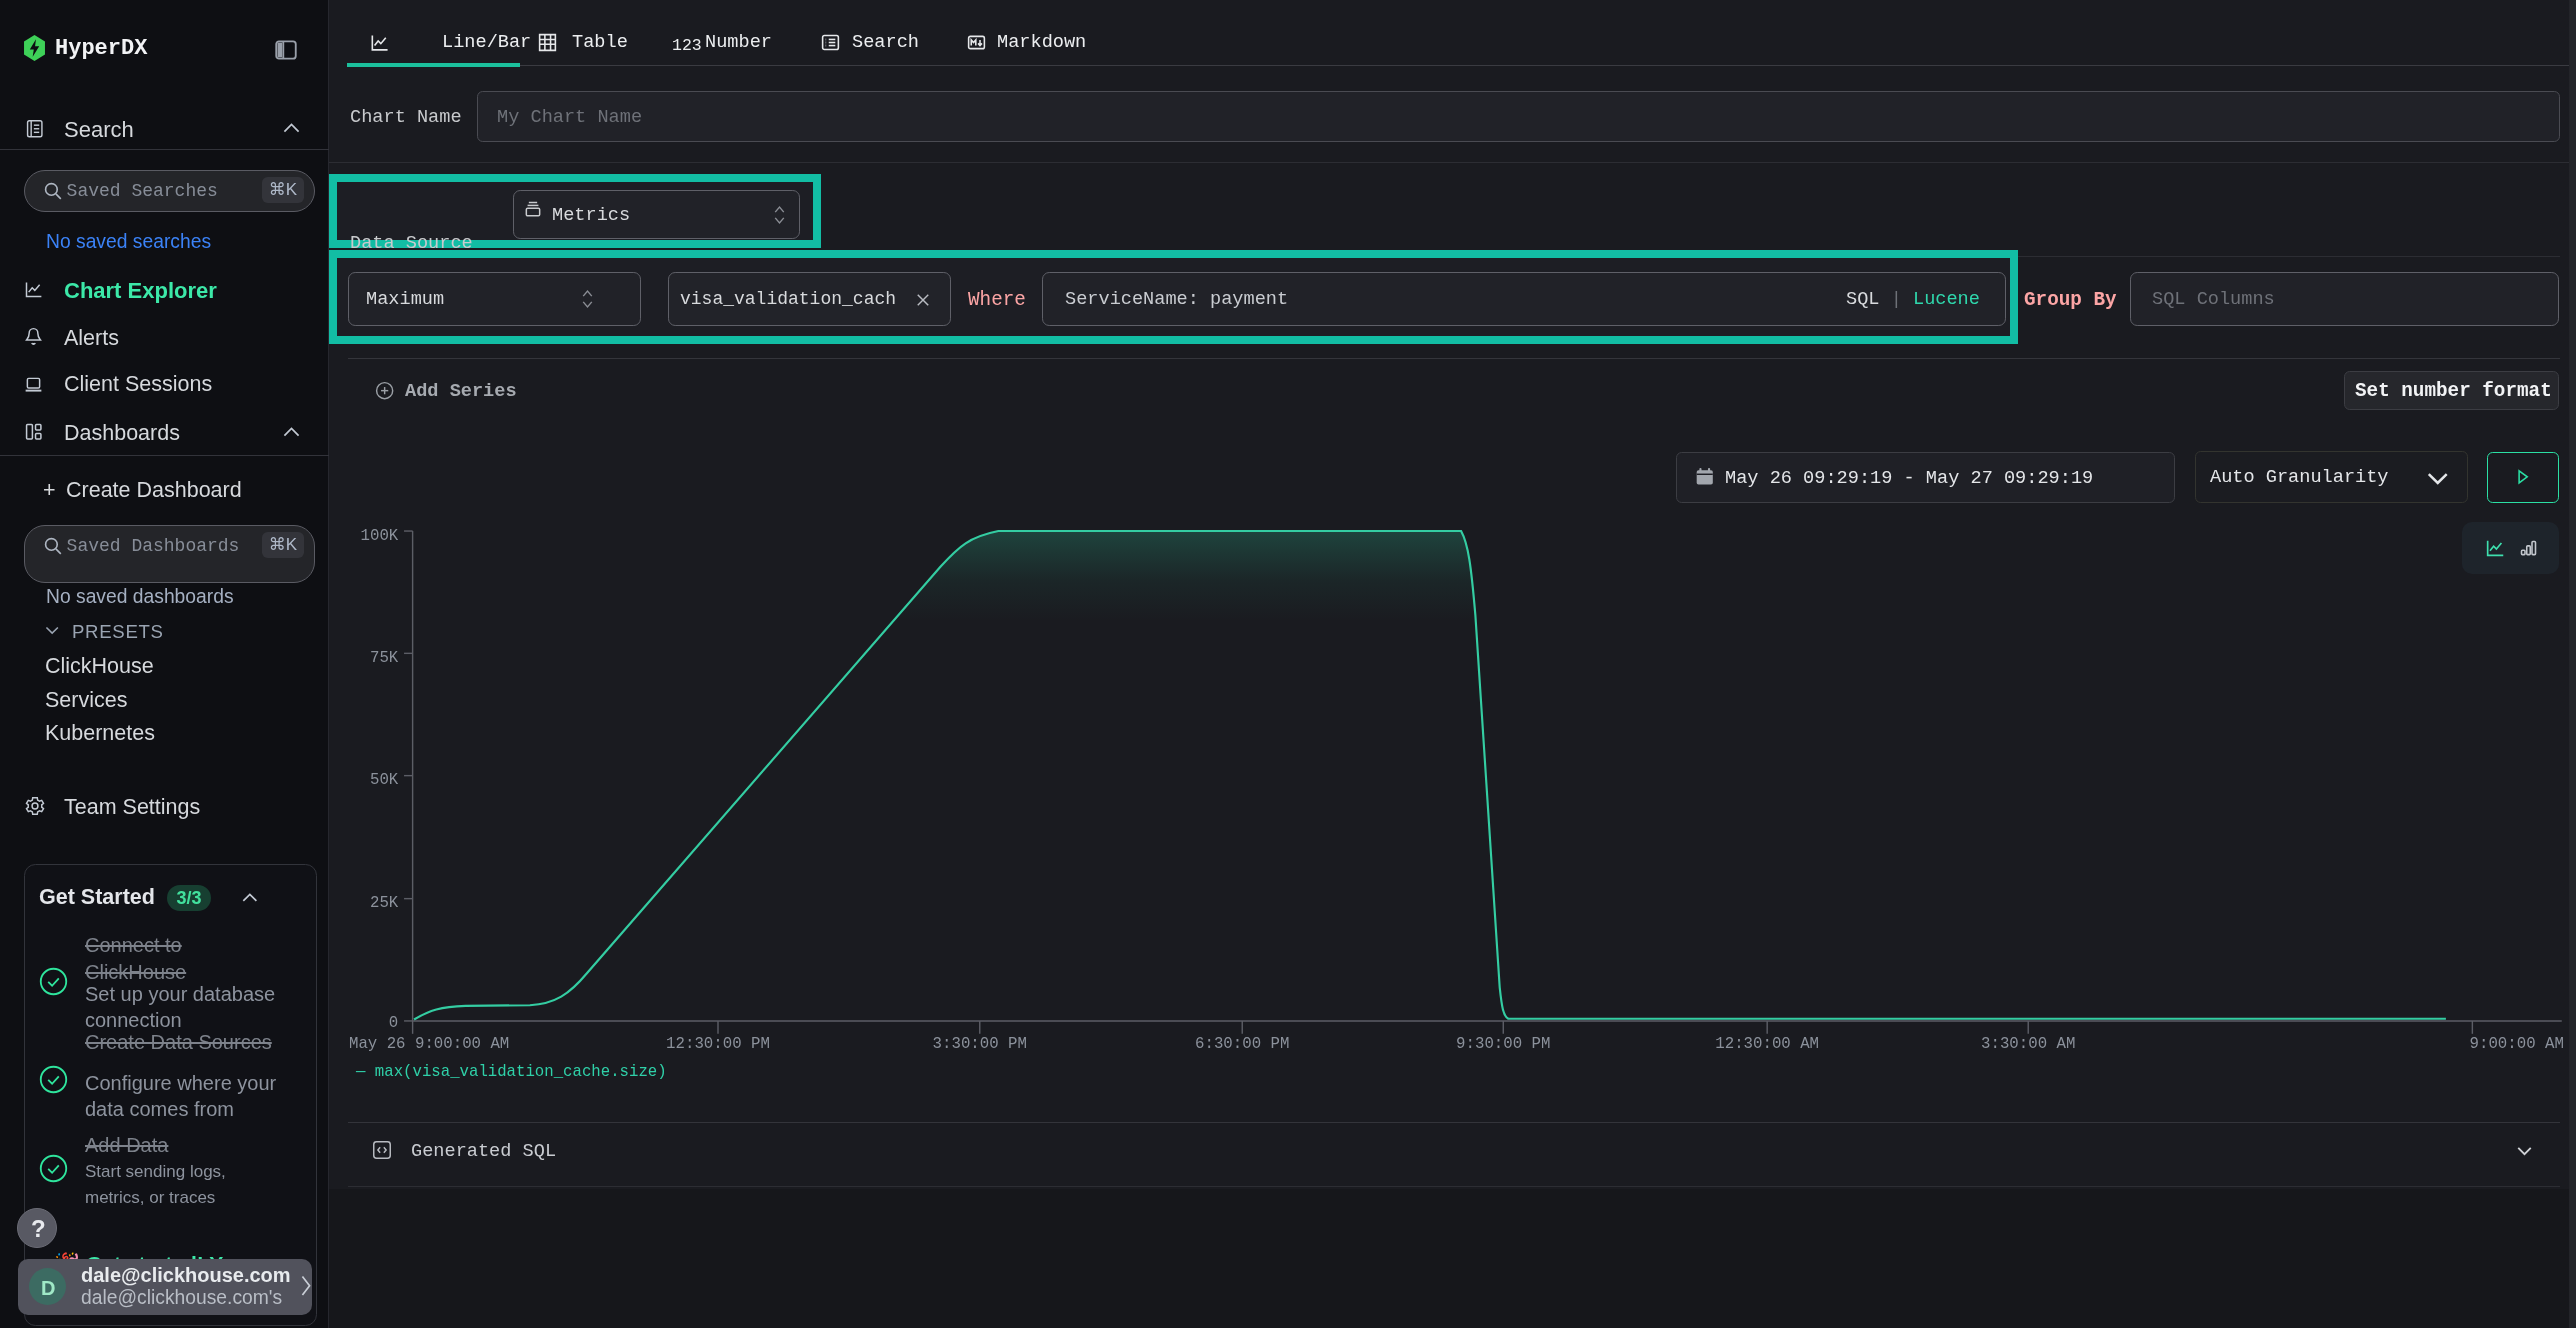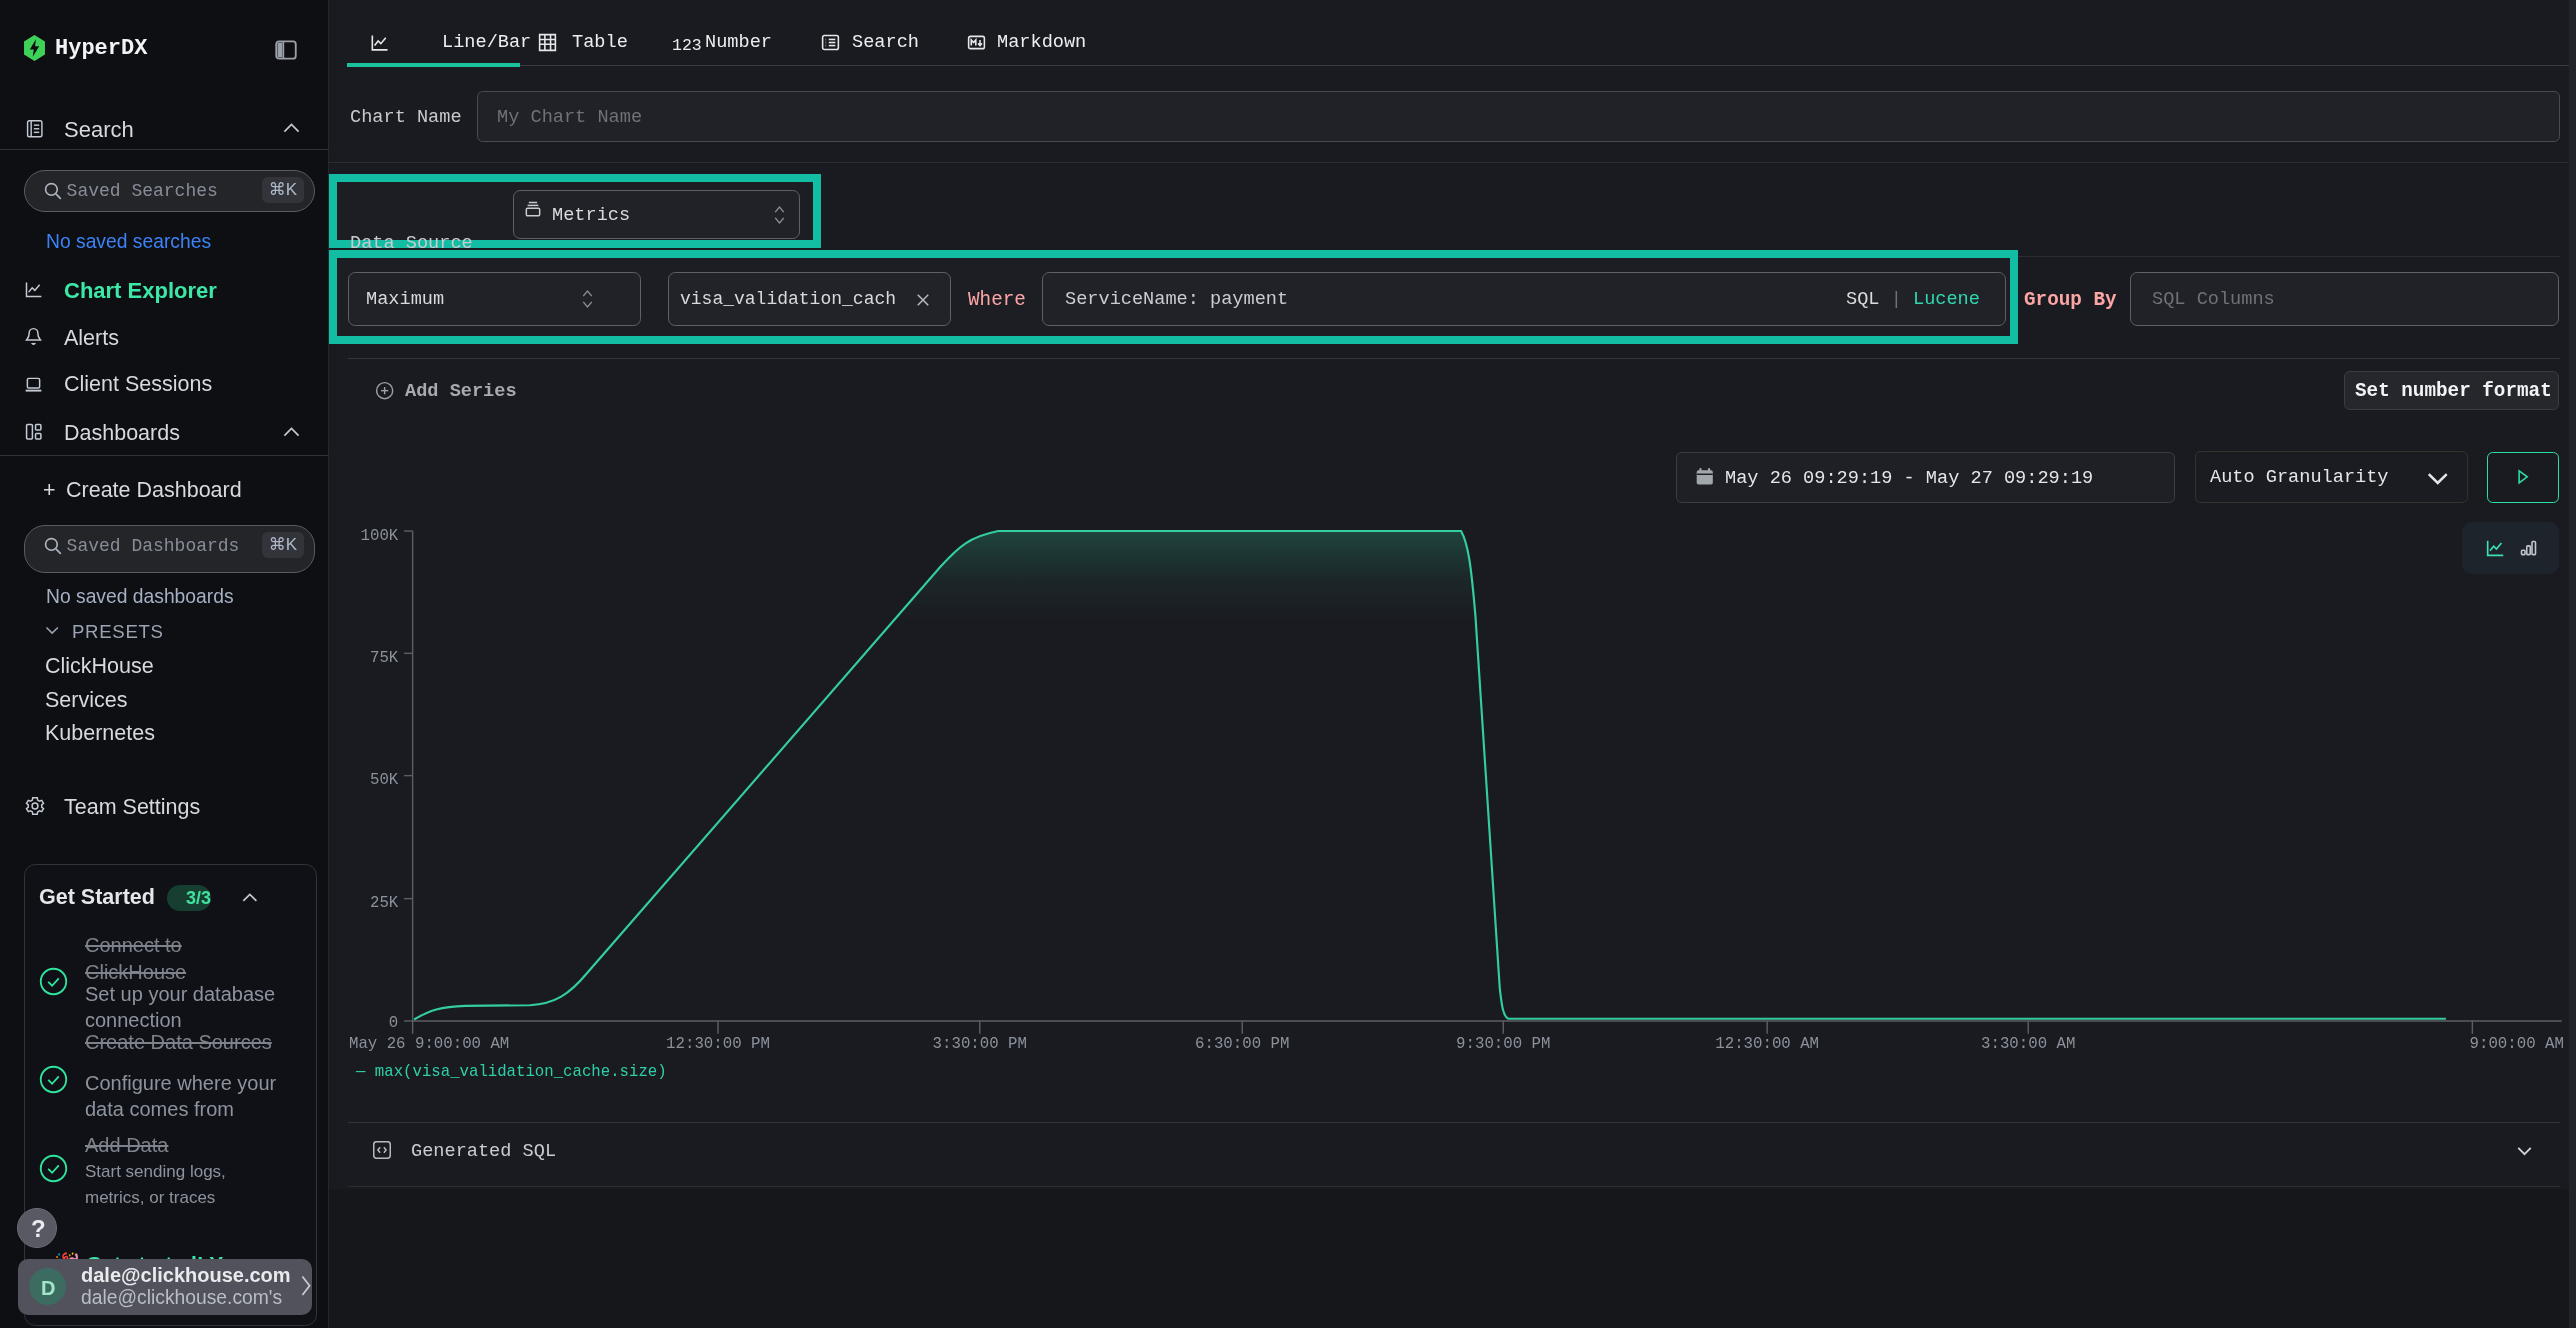--- a/index.html
+++ b/index.html
@@ -85,21 +85,21 @@
     </svg>
   <div class="abs navtext" style="left:64px;top:421px;">Dashboards</div>
   <svg class="abs" style="left:283px;top:427px;" width="17" height="10" viewBox="0 0 24 14" fill="none" stroke="#c3cad4" stroke-width="2.4">
       <polyline points="2,12 12,2 22,12"></polyline>
     </svg>
   <div class="divider" style="left:0;top:455px;width:329px;"></div>
 
   <div class="abs sans" style="left:43px;top:478px;font-size:21.5px;color:#d6d9dd;">+</div>
   <div class="abs navtext" style="left:66px;top:478px;">Create Dashboard</div>
 
-  <div class="abs" style="left:23.6px;top:525px;width:291px;height:48px;background:#242529;border:1.4px solid #5a5b63;border-radius:21px;">
+  <div class="abs" style="left:23.6px;top:525px;width:291px;height:58px;background:#242529;border:1.4px solid #5a5b63;border-radius:21px;">
     <svg class="abs" style="left:17px;top:9.3px;" width="21.5" height="21.5" viewBox="0 0 24 24" fill="none" stroke="#aeb6c2" stroke-width="1.8">
         <circle cx="10.5" cy="10.5" r="6.5"></circle>
         <line x1="15.5" y1="15.5" x2="21" y2="21"></line>
       </svg>
     <div class="abs mono" style="left:42px;top:10px;font-size:18px;color:#878d98;">Saved Dashboards</div>
     <div class="abs sans" style="right:10px;top:6.4px;background:#33343a;border-radius:5.7px;padding:2.1px 6.4px;font-size:17px;color:#aeb8c8;">⌘K</div>
   </div>
   <div class="abs navtext dim" style="left:46px;top:586px;font-size:19.3px;color:#a5b0c2;">No saved dashboards</div>
 
   <svg class="abs" style="left:45px;top:626px;" width="14.3" height="8.6" viewBox="0 0 20 12" fill="none" stroke="#9aa4b2" stroke-width="2.2">
@@ -111,21 +111,21 @@
   <div class="abs navtext" style="left:45px;top:721px;font-size:21.5px;">Kubernetes</div>
 
   <svg class="abs" style="left:23.6px;top:795px;" width="22" height="22" viewBox="0 0 24 24" fill="none" stroke="#c3cad4" stroke-width="1.6">
       <circle cx="12" cy="12" r="3.2"></circle>
       <path d="M19.4 12a7.4 7.4 0 0 0-.1-1.2l2-1.6-2-3.4-2.4 1a7.4 7.4 0 0 0-2-1.2L14.5 3h-5l-.4 2.6a7.4 7.4 0 0 0-2 1.2l-2.4-1-2 3.4 2 1.6a7.4 7.4 0 0 0 0 2.4l-2 1.6 2 3.4 2.4-1a7.4 7.4 0 0 0 2 1.2l.4 2.6h5l.4-2.6a7.4 7.4 0 0 0 2-1.2l2.4 1 2-3.4-2-1.6c.1-.4.1-.8.1-1.2z"></path>
     </svg>
   <div class="abs navtext" style="left:64px;top:795px;">Team Settings</div>
 
   <div class="abs" style="left:24px;top:864px;width:293px;height:462px;border:1.4px solid #32343b;border-radius:11.4px;background:#101116;"></div>
   <div class="abs sans" style="left:39px;top:885px;font-size:21.5px;font-weight:bold;color:#e4e6ea;">Get Started</div>
-  <div class="abs sans" style="left:167px;top:885px;width:44px;height:26px;background:#173f31;color:#42e09d;border-radius:13px;font-size:18px;font-weight:bold;text-align:right;line-height:26px;">3/3</div>
+  <div class="abs sans" style="left:167px;top:885px;width:44px;height:26px;background:#173f31;color:#42e09d;border-radius:13px;font-size:18px;font-weight:bold;text-align:center;line-height:26px;">3/3</div>
   <svg class="abs" style="left:242px;top:893px;" width="15.7" height="9.3" viewBox="0 0 24 14" fill="none" stroke="#c3cad4" stroke-width="2.6">
       <polyline points="2,12 12,2 22,12"></polyline>
     </svg>
 
   <svg class="abs" style="left:39px;top:967px;" width="29" height="29" viewBox="0 0 41 41" fill="none" stroke="#2fe59d" stroke-width="2.6">
       <circle cx="20.5" cy="20.5" r="18"></circle>
       <polyline points="13,21 18.5,26.5 28,16"></polyline>
     </svg>
   <div class="abs sans" style="left:85px;top:932px;font-size:20px;color:#7d828b;text-decoration:line-through;line-height:26.5px;">Connect to<br>ClickHouse</div>
   <div class="abs sans" style="left:85px;top:981px;font-size:20px;color:#8d939e;line-height:26px;">Set up your database<br>connection</div>

